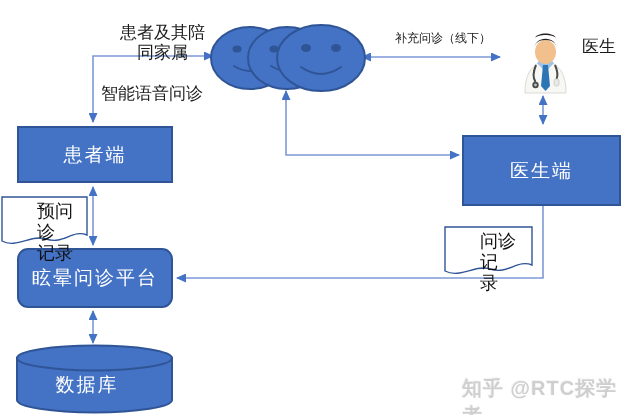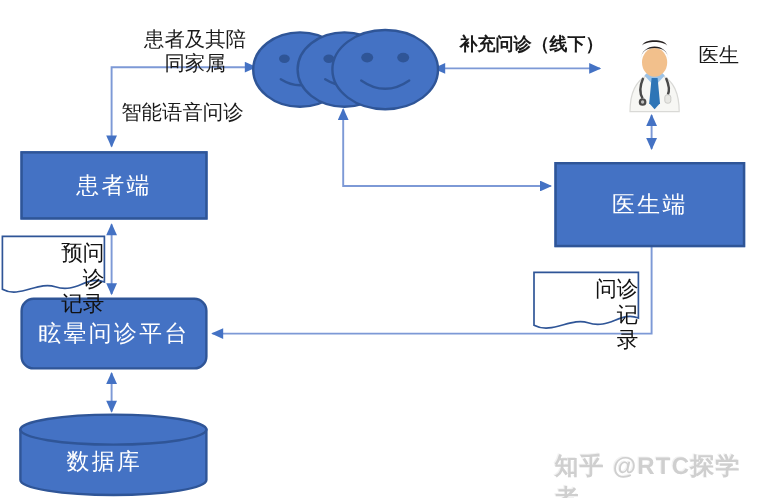--- a/index.html
+++ b/index.html
@@ -33,31 +33,31 @@
   .node-platform{left:17px;top:248px;width:156px;height:60px;border-radius:11px;}
   .db-text{
     position:absolute;left:17px;top:367px;width:140px;height:36px;
     display:flex;align-items:center;justify-content:center;
     color:#fff;font-size:19px;letter-spacing:2px;
   }
   .doc-text{
     position:absolute;
     display:flex;align-items:flex-start;justify-content:center;
     color:#111;font-size:18px;line-height:21px;
-    text-align:right;white-space:pre-line;padding-left:35px;
+    text-align:left;white-space:pre-line;padding-left:35px;
   }
   .doc-text-pre{left:2px;top:201px;width:85px;}
   .doc-text-rec{left:445px;top:231px;width:87px;}
   .lbl{
     position:absolute;color:var(--label);font-size:17px;line-height:20px;
     white-space:pre-line;
   }
   .lbl-patients{left:100px;top:6px;width:125px;text-align:center;margin-top:17px;}
   .lbl-voice{left:101px;top:84px;}
-  .lbl-supplement{left:366px;top:28px;width:154px;text-align:center;font-size:15px;font-weight:bold;}
+  .lbl-supplement{left:366px;top:28px;width:154px;text-align:center;font-size:12px;}
   .lbl-doctor{left:582px;top:37px;}
   .watermark{
     position:absolute;left:462px;top:375px;width:172px;
     color:var(--watermark);font-size:20px;letter-spacing:1px;
     text-shadow:1px 1px 0 #ffffff,-1px -1px 0 rgba(0,0,0,0.05);
     font-weight:bold;
   }
   svg .conn{
     stroke:var(--line);stroke-width:1.6;fill:none;
   }

